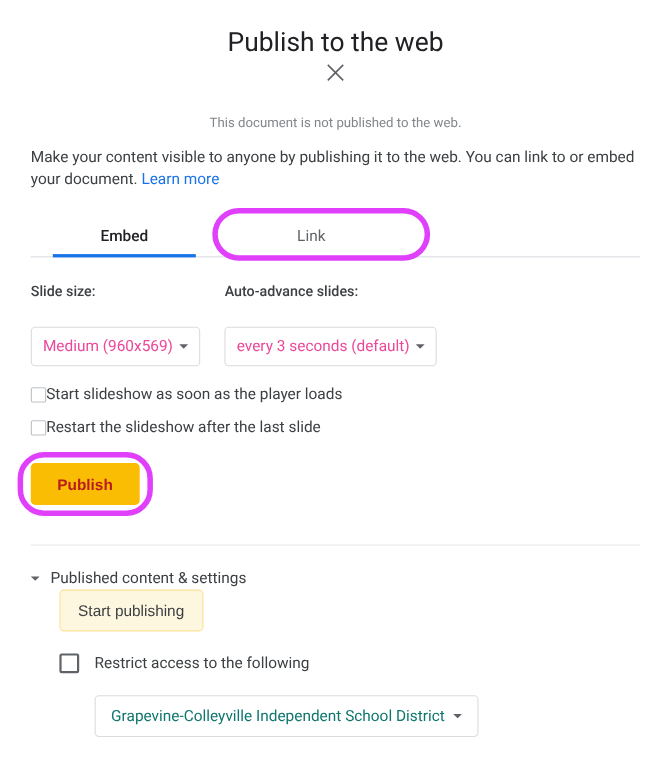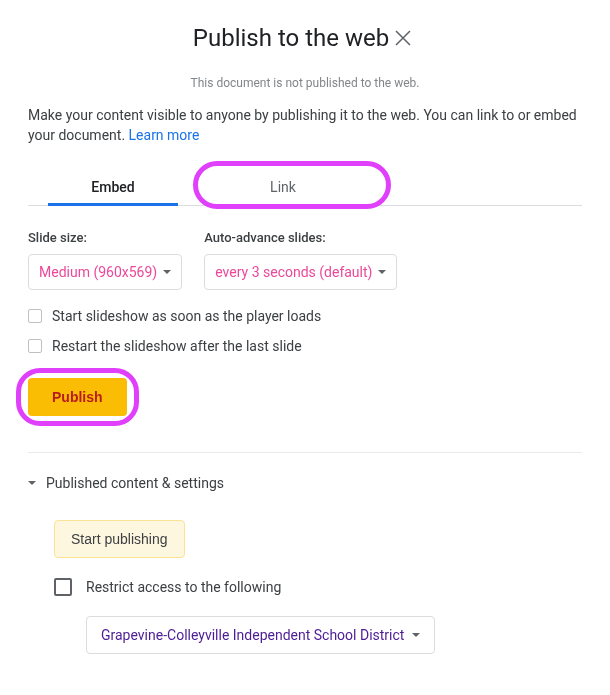--- a/index.html
+++ b/index.html
@@ -9,23 +9,24 @@
       width: 610px;
       height: 695px;
       color: #3c4043;
     }
     .dialog {
       padding: 24px 28px;
       position: relative;
     }
     .title-row {
       display: flex;
-      justify-content: center;
-      align-items: center;
-      margin-bottom: 24px;
+      justify-content: flex-start;
+      align-items: center;
+      margin-bottom: 24px;
+      flex-direction: column;
     }
     .dialog-title {
       font-size: 24px;
       font-weight: 400;
       color: #202124;
     }
     .close-btn {
       background: none;
       border: none;
       cursor: pointer;
@@ -94,21 +95,21 @@
       display: flex;
       gap: 22px;
       margin-bottom: 18px;
     }
     .option-group {
     }
     .option-label {
       font-size: 13px;
       color: #3c4043;
       font-weight: 500;
-      margin-bottom: 9px;
+      margin-bottom: 24px;
       display: block;
     }
     .dropdown {
       border: 1px solid #dadce0;
       border-radius: 4px;
       padding: 9px 10px;
       font-size: 14px;
       color: #ec4899;
       background: #fff;
       cursor: pointer;
@@ -119,21 +120,20 @@
     .caret {
       width: 0;
       height: 0;
       border-left: 4px solid transparent;
       border-right: 4px solid transparent;
       border-top: 4px solid #5f6368;
     }
     .checkbox-row {
       display: flex;
       align-items: center;
-      gap: 10px;
       margin-bottom: 14px;
       font-size: 14px;
       color: #3c4043;
     }
     .checkbox-small {
       width: 14px;
       height: 14px;
       border: 1px solid #bdc1c6;
       border-radius: 2px;
       background: #fff;
@@ -176,21 +176,21 @@
       border-top: 1px solid #e8eaed;
       margin: 36px 0 22px;
     }
     .collapsible-header {
       display: flex;
       align-items: center;
       gap: 10px;
       font-size: 14px;
       color: #3c4043;
       cursor: pointer;
-      margin-bottom: 29px;
+      margin-bottom: 2px;
     }
     .start-publishing-btn {
       background: #fef7e0;
       border: 1px solid #fde293;
       border-radius: 4px;
       padding: 10px 16px;
       font-size: 14px;
       color: #3c4043;
       cursor: pointer;
       margin-left: 26px;
@@ -204,21 +204,21 @@
       margin-bottom: 20px;
       font-size: 14px;
       color: #3c4043;
     }
     .domain-dropdown {
       margin-left: 58px;
       border: 1px solid #dadce0;
       border-radius: 4px;
       padding: 10px 14px;
       font-size: 14px;
-      color: #4c1d95;
+      color: #0f766e;
       background: #fff;
       cursor: pointer;
       display: inline-flex;
       align-items: center;
       gap: 8px;
     }
   </style>
 </head>
 <body>
 

